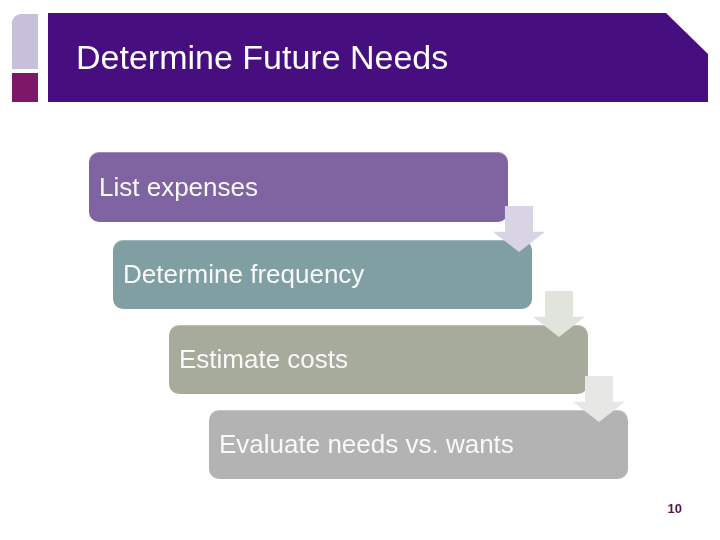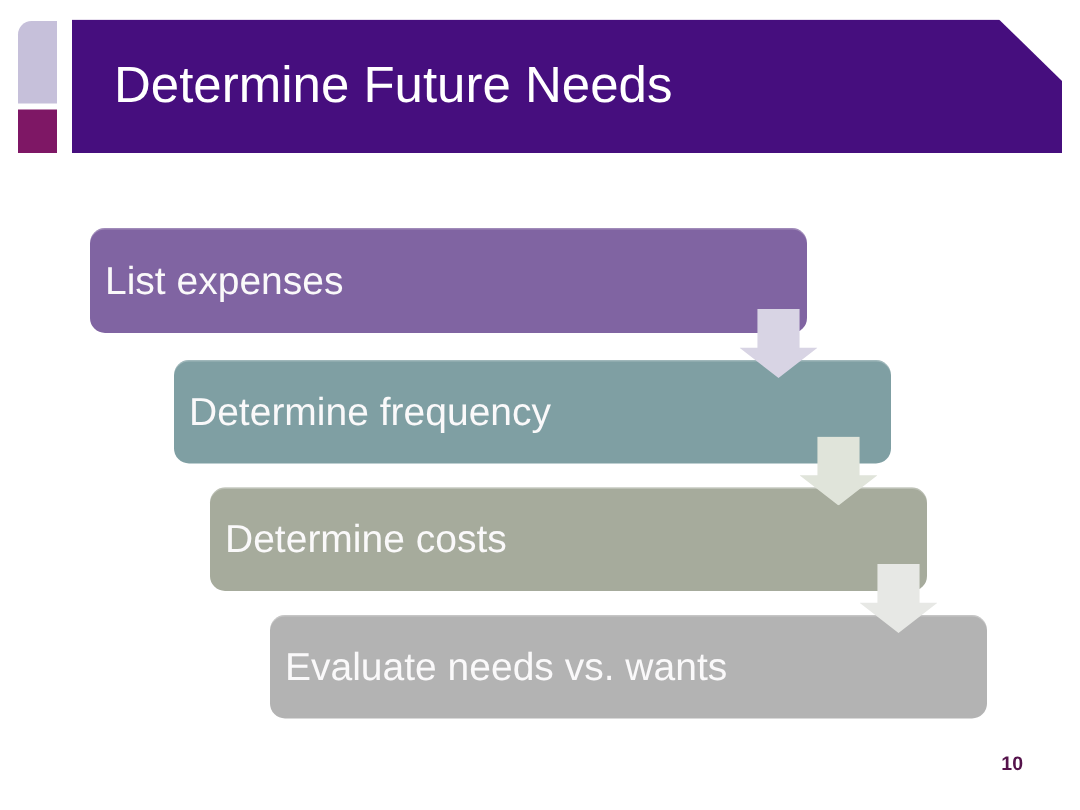--- a/index.html
+++ b/index.html
@@ -44,38 +44,39 @@
     color: #ffffff;
     font-size: 34px;
     font-weight: 400;
     letter-spacing: 0px;
     white-space: nowrap;
   }
 
   
   .step {
     position: absolute;
-    width: 478px;
+    width: 419px;
     height: 69px;
     border-radius: 10px;
     display: flex;
     align-items: center;
     padding-left: 10px;
     box-sizing: border-box;
     box-shadow: inset 0 1px 0 rgba(255,255,255,0.25);
     z-index: 1;
+    margin-left: 29px;
   }
   .step-label {
     color: #faf9fa;
     font-size: 26px;
     font-weight: 400;
     white-space: nowrap;
   }
   .step-1 { left: 60px;  top: 152px; height: 70px; }
-  .step-2 { left: 116px; top: 240px; text-align: center; }
+  .step-2 { left: 84px; top: 240px; text-align: center; }
   .step-3 { left: 140px; top: 325px; }
   .step-4 { left: 180px; top: 410px; }
 
   
   .down-arrow {
     position: absolute;
     width: 52px; height: 46px;
     clip-path: polygon(23% 0, 77% 0, 77% 56%, 100% 56%, 50% 100%, 0 56%, 23% 56%);
     z-index: 2;
   }
@@ -112,21 +113,21 @@
 
   <div class="down-arrow arrow-1" style="background: rgb(216, 212, 228);"></div>
 
   <div class="step step-2" style="background: rgb(127, 159, 163);">
     <span class="step-label">Determine frequency</span>
   </div>
 
   <div class="down-arrow arrow-2" style="background: rgb(224, 228, 218);"></div>
 
   <div class="step step-3" style="background: rgb(166, 171, 156);">
-    <span class="step-label">Determine costs</span>
+    <span class="step-label">Estimate costs</span>
   </div>
 
   <div class="down-arrow arrow-3" style="background: rgb(231, 232, 229);"></div>
 
   <div class="step step-4" style="background: rgb(179, 179, 179);">
     <span class="step-label">Evaluate needs vs. wants</span>
   </div>
 
   <div class="page-number" style="color: rgb(85, 19, 75); text-align: right;">10</div>
 

